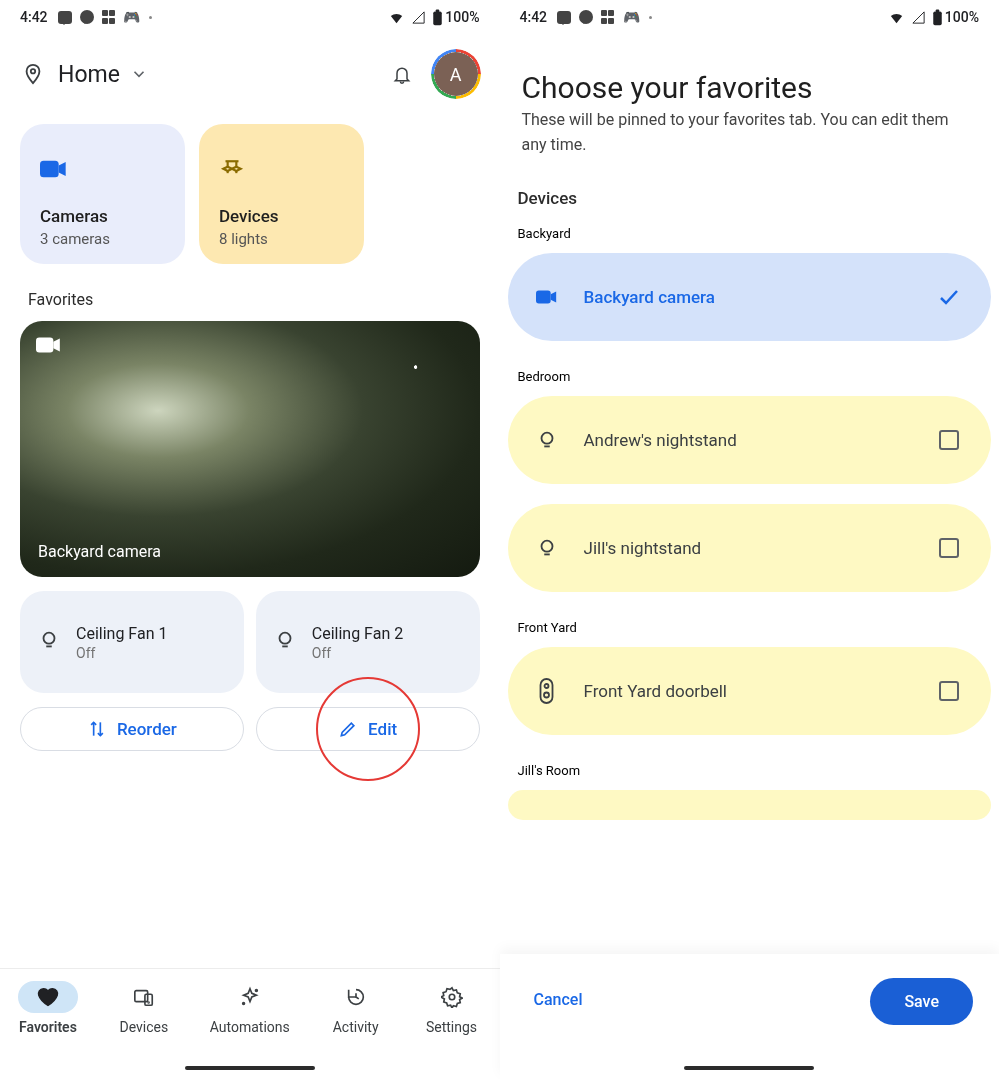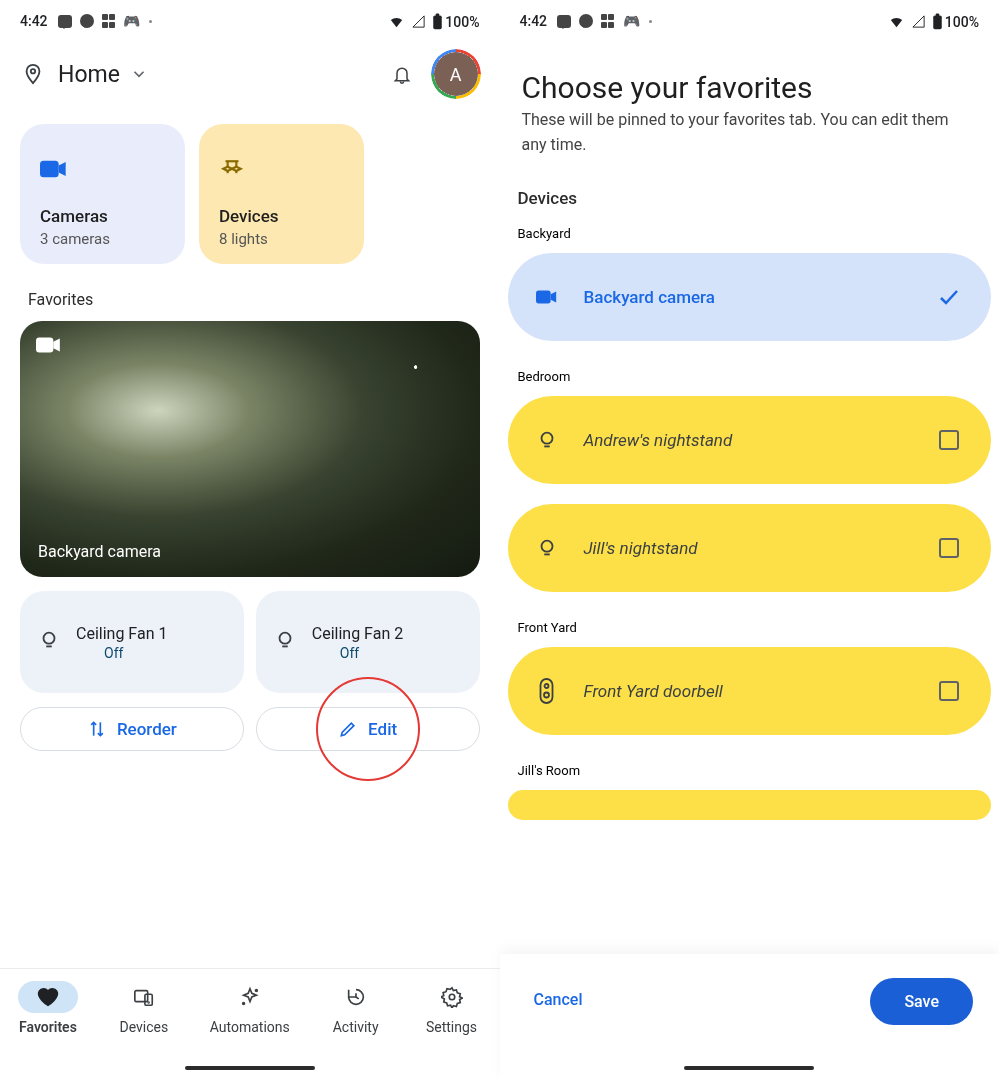--- a/index.html
+++ b/index.html
@@ -14,22 +14,22 @@
     color: #202124;
   }
   .screen { width: 499.5px; height: 100%; position: relative; display: flex; flex-direction: column; }
   .screen-left { }
   .screen-right { }
 
   
   .status-bar {
     height: 34px;
     display: flex;
-    align-items: flex-start;
-    padding: 13px 20px;
+    align-items: center;
+    padding: 0 20px;
     font-size: 14px;
     font-weight: 500;
   }
   .status-left { display: flex; align-items: center; gap: 10px; }
   .status-left .dots { display: flex; align-items: center; gap: 8px; }
   .status-right { margin-left: auto; display: flex; align-items: center; gap: 6px; }
   .sicon-bubble-square { width: 14px; height: 13px; background:#444; border-radius:3px; position:relative; }
   .sicon-bubble-square:after { content:""; position:absolute; bottom:-4px; left:3px; border:3px solid transparent; border-top-color:#444; }
   .sicon-bubble-round { width:14px; height:14px; background:#444; border-radius:50%; position:relative; }
   .sicon-bubble-round:after { content:""; position:absolute; bottom:-3px; left:2px; border:3px solid transparent; border-top-color:#444; }
@@ -95,21 +95,21 @@
   .camera-name { position:absolute; left:18px; bottom:16px; color:#fff; font-size:16px; }
 
   .dev-row { display:flex; gap:12px; padding:14px 20px 0; }
   .dev-tile {
     flex:1; height:102px; background:#edf1f8; border-radius:24px;
     display:flex; align-items:center; padding:0 18px;
   }
   .dev-tile .licon svg { width:22px; height:22px; stroke:#3c4043; stroke-width:2; fill:none; }
   .dev-text { margin-left:16px; }
   .dev-title { font-size:16px; color:#202124; }
-  .dev-sub { font-size:14px; color:#0c4a6e; margin-top:2px;margin-left:28px; }
+  .dev-sub { font-size:14px; color:#737373; margin-top:2px; }
 
   .btn-row { display:flex; gap:12px; padding:14px 20px; }
   .pill-btn {
     flex:1; height:44px; border:1px solid #d9dde4; border-radius:22px;
     display:flex; align-items:center; justify-content:center; gap:10px;
     background:#fff; color:#1a68e6; font-size:17px; font-weight:500;
     position:relative;
   }
   .pill-btn svg { width:20px; height:20px; stroke:#1a68e6; stroke-width:2; fill:none; }
   .red-circle {
@@ -140,21 +140,21 @@
   .r-body { padding: 36px 22px 0; }
   .r-title { font-size:30px; font-weight:400; color:#1f1f1f; margin-bottom:3px; }
   .r-sub { font-size:16px; color:#444; line-height:1.55; }
   .r-section { font-size:17px; font-weight:500; color:#2c2c2c; padding:30px 10px 10px; }
   .r-group { font-size:13px; color:#000000; padding:8px 10px 12px; }
   .r-item {
     height:88px; border-radius:44px;
     display:flex; align-items:center; padding:0 30px 0 22px;
     margin-bottom:20px;
   }
-  .r-item.un { background:#fde047;font-style:italic; }
+  .r-item.un { background:#fef9c3; }
   .r-item.sel { background:#d4e2fa; }
   .r-ico { width:34px; display:flex; justify-content:center; }
   .r-ico svg { width:22px; height:22px; stroke:#3c4043; stroke-width:2; fill:none; display:block; }
   .r-item.sel .r-ico svg { fill:#1a68e6; stroke:none; }
   .r-name { margin-left:20px; font-size:17px; color:#3c4043; flex:1; }
   .r-item.sel .r-name { color:#1a68e6; font-weight:500; }
   .r-check svg { width:24px; height:24px; display:block; }
   .r-doorbell svg{ width:15px; height:26px; stroke:#3c4043; stroke-width:1.8; fill:none; }
 
   .r-footer {

